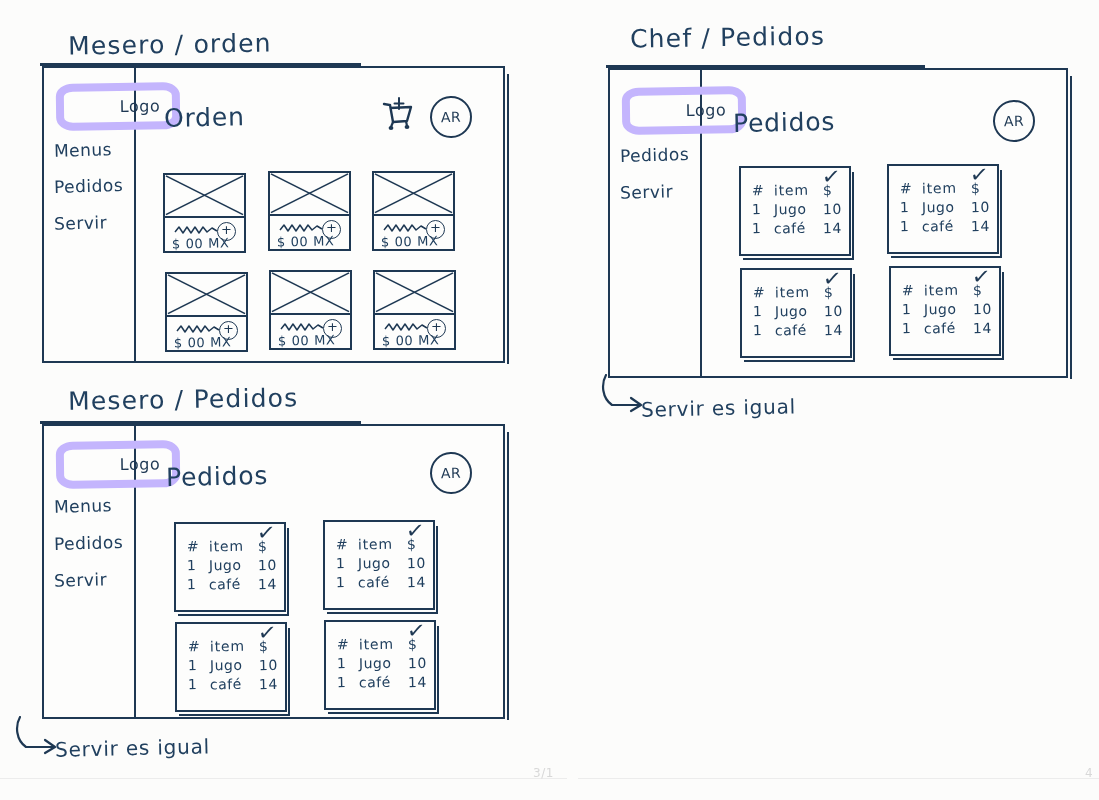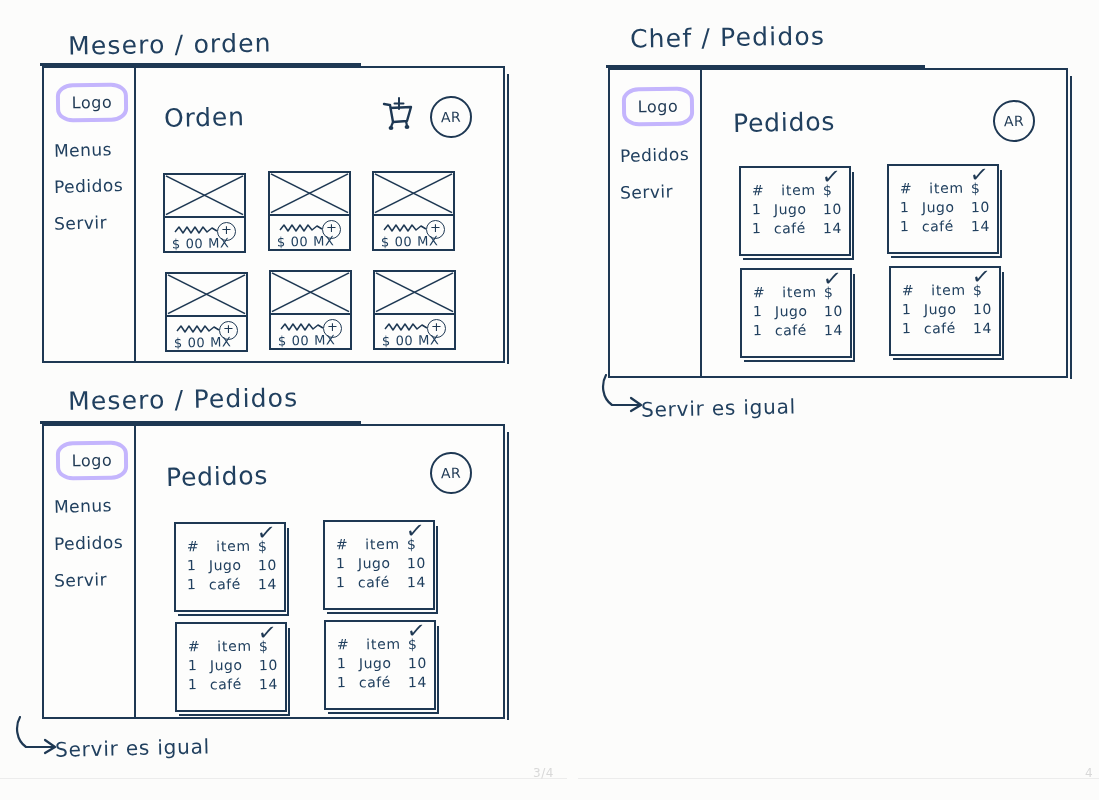--- a/index.html
+++ b/index.html
@@ -61,30 +61,31 @@
 
   .sidebar {
     position: absolute;
     left: 0; top: 0; bottom: 0;
     border-right: 2.5px solid #1e3853;
     box-sizing: border-box;
   }
 
   .logo-chip {
     position: absolute;
-    border: 4px solid #c4b5fd;
+    border: 8px solid #c4b5fd;
     border-radius: 17px / 13px;
     display: flex;
     align-items: center;
     justify-content: center;
     color: #1e3853;
     font-size: 16px;
     letter-spacing: 0.6px;
     transform: rotate(-0.8deg);
     background: transparent;
+    padding-left: 44px;
   }
 
   .nav-item {
     position: absolute;
     color: #21405f;
     font-size: 17px;
     letter-spacing: 0.5px;
     white-space: nowrap;
     transform: rotate(-1.6deg);
   }
@@ -196,21 +197,21 @@
   }
   .order-table td {
     color: #21405f;
     font-size: 14px;
     letter-spacing: 0.5px;
     padding: 1.5px 0;
     white-space: nowrap;
     transform: rotate(-1deg);
   }
   .order-table td.c-qty  { width: 26px; }
-  .order-table td.c-name { width: 56px; text-align: center; }
+  .order-table td.c-name { width: 56px; }
   .order-table td.c-amt  { width: 30px; }
   .order-table tr.head td { letter-spacing: 0.8px; }
   .check {
     position: absolute;
     right: 9px;
     top: -2px;
     color: #1e3853;
     font-size: 22px;
     font-weight: 300;
     transform: rotate(6deg);
@@ -617,16 +618,16 @@
     <svg width="48" height="44" viewBox="0 0 48 44">
       <path d="M6 1 C1 10, 2 24, 12 31 L40 31" stroke="#1e3853" stroke-width="2.2" fill="none" stroke-linecap="round"></path>
       <path d="M31 24 L41 31 L31 37" stroke="#1e3853" stroke-width="2.2" fill="none" stroke-linecap="round" stroke-linejoin="round"></path>
     </svg>
   </div>
   <div class="annotation" style="left:641px; top:396px;">Servir es igual</div>
 
   <div class="page-rule" style="left:0; top:778px; width:567px;"></div>
   <div class="page-rule" style="left:578px; top:778px; width:521px;"></div>
 
-  <div class="page-number" style="left:533px; top:766px;">3/4</div>
+  <div class="page-number" style="left:533px; top:766px;">3/1</div>
 
   <div class="page-number" style="left:1085px; top:766px;">4</div>
 </div>
 
 </body></html>

